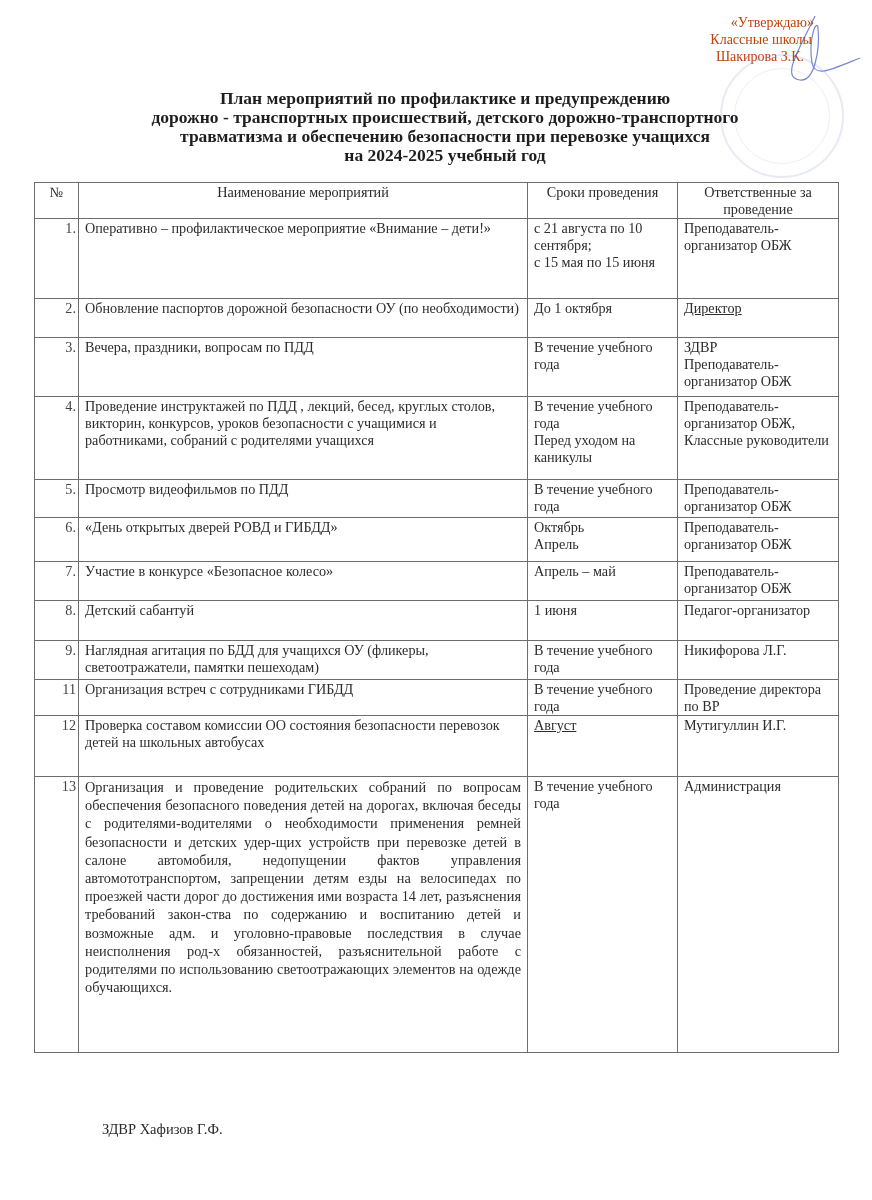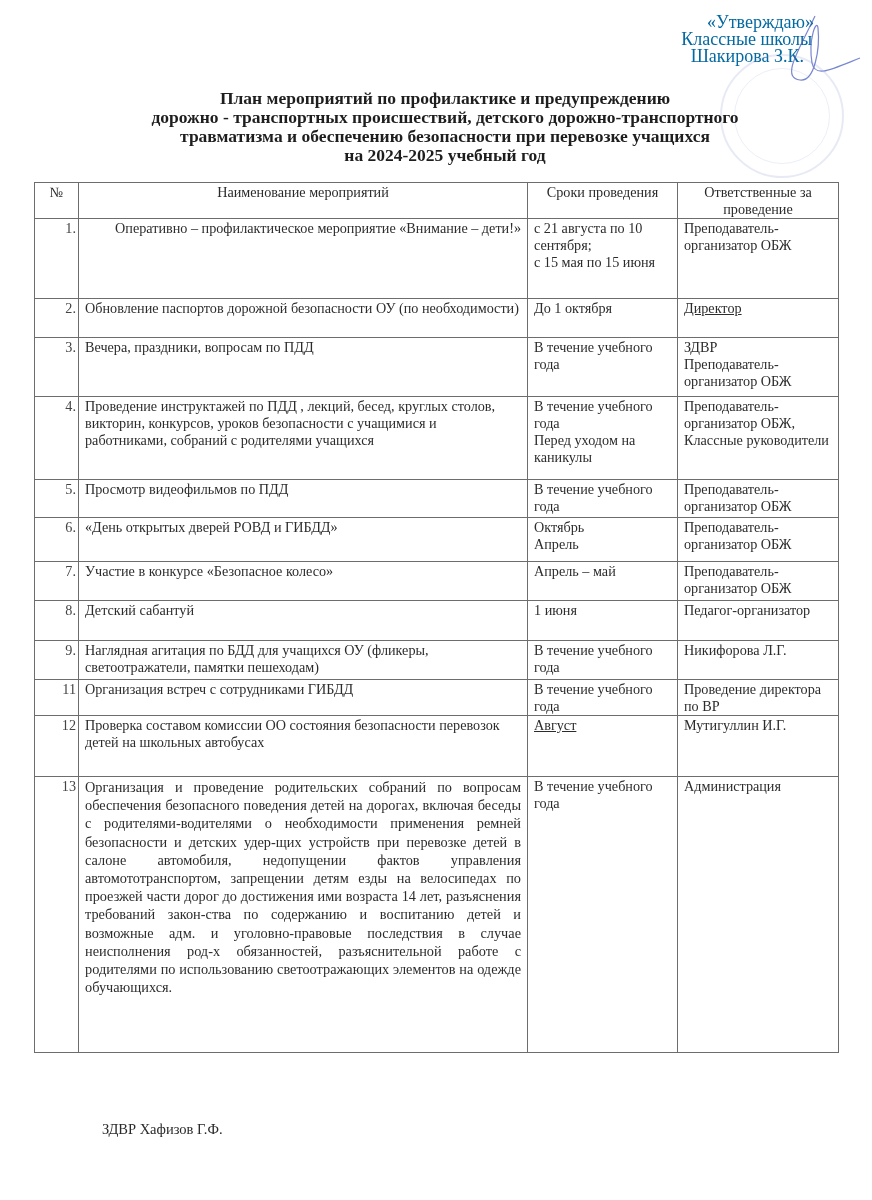--- a/index.html
+++ b/index.html
@@ -8,23 +8,23 @@
     background: #ffffff;
     position: relative;
     overflow: hidden;
     font-family: "Liberation Serif", "DejaVu Serif", serif;
     color: #222;
   }
   .approval {
     position: absolute;
     top: 14px; right: 58px;
     text-align: right;
-    font-size: 18px;
+    font-size: 14px;
     line-height: 17px;
-    color: #0369a1;
+    color: #c2410c;
   }
   .approval div { white-space: nowrap; }
   .approval .l2 { margin-right: 2px; }
   .approval .l3 { margin-right: 10px; }
   .signature {
     position: absolute;
     top: 8px; left: 760px;
     width: 110px; height: 90px;
   }
   .stamp {
@@ -113,21 +113,21 @@
     <tr style="height:36px">
       <th>№</th>
       <th>Наименование мероприятий</th>
       <th>Сроки проведения</th>
       <th>Ответственные за проведение</th>
     </tr>
   </thead>
   <tbody id="rows">
       <tr style="height: 80px;">
         <td class="num" style="white-space: pre-line;">1.</td>
-        <td class="name" style="white-space: pre-line; text-align: right;">Оперативно – профилактическое мероприятие «Внимание – дети!»</td>
+        <td class="name" style="white-space: pre-line;">Оперативно – профилактическое мероприятие «Внимание – дети!»</td>
         <td class="dates" style="white-space: pre-line;">с 21 августа по 10 сентября;
 с 15 мая по 15 июня</td>
         <td class="responsible" style="white-space: pre-line;">Преподаватель-организатор ОБЖ</td>
       </tr>
       <tr style="height: 39px;">
         <td class="num" style="white-space: pre-line;">2.</td>
         <td class="name just" style="white-space: pre-line;">Обновление паспортов дорожной безопасности ОУ (по необходимости)</td>
         <td class="dates" style="white-space: pre-line;">До 1 октября</td>
         <td class="responsible" style="white-space: pre-line; text-decoration: underline;">Директор</td>
       </tr>

